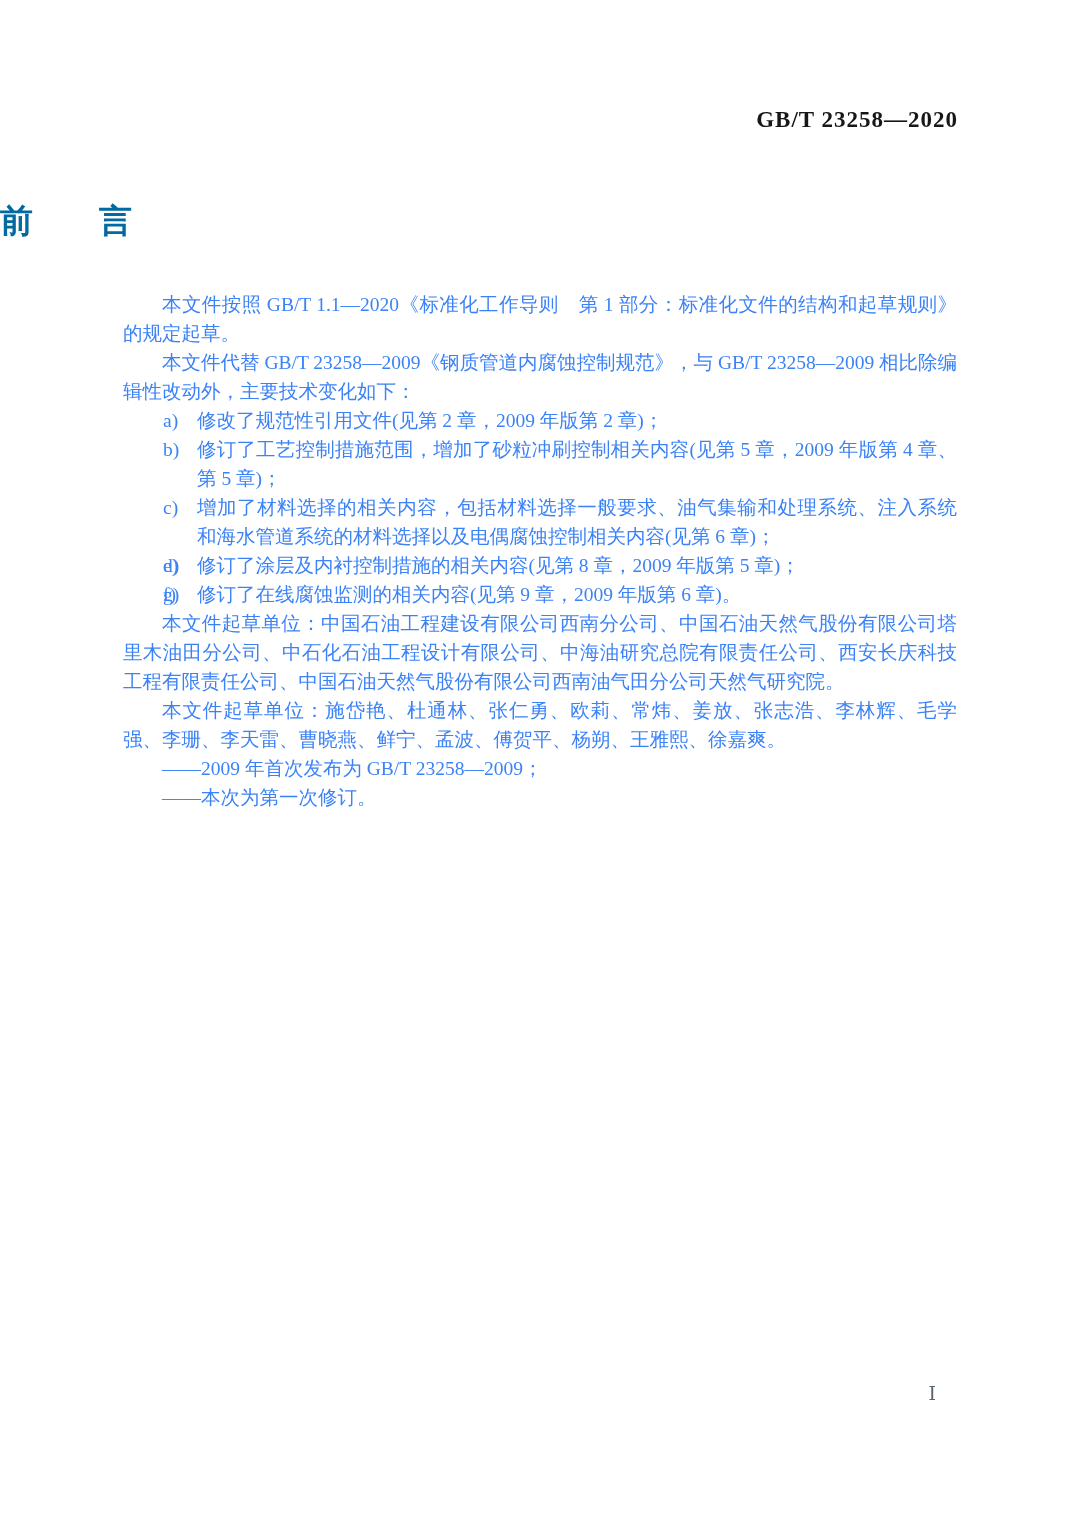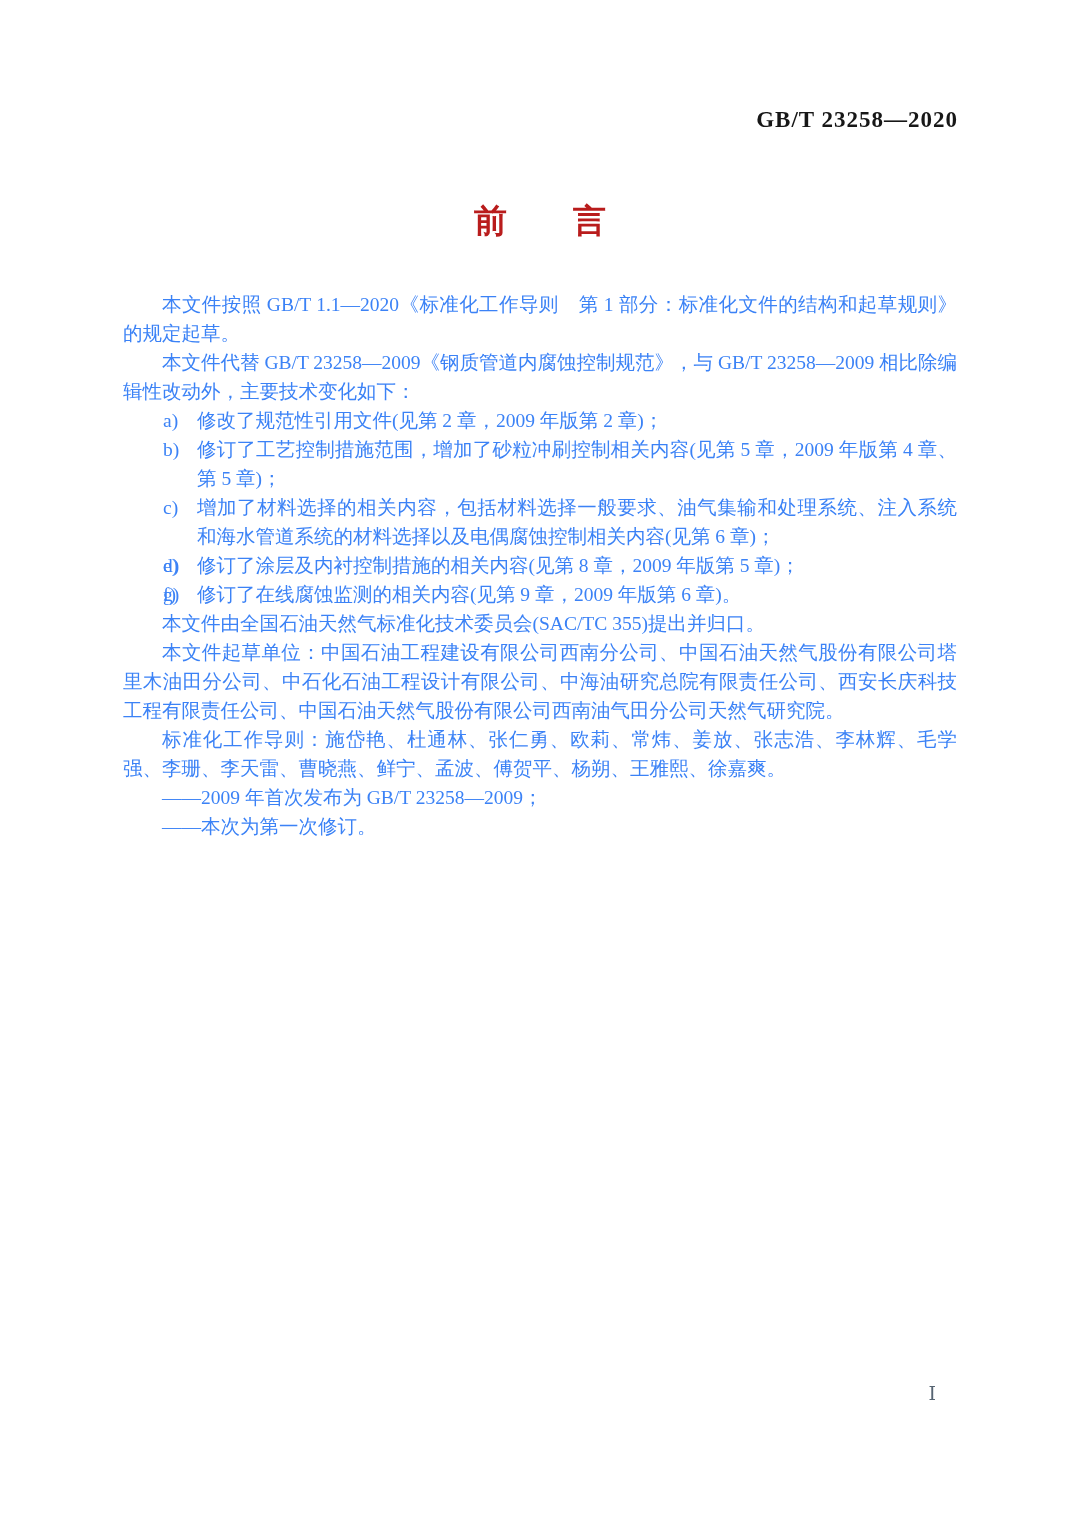--- a/index.html
+++ b/index.html
@@ -24,24 +24,24 @@
     font-weight: bold;
     letter-spacing: 1px;
     color: #171717;
     margin-left: 38px;
   }
   .fw-title {
     position: absolute;
     top: 199px;
     left: 0;
     width: 100%;
-    text-align: center;
+    text-align: left;
     font-size: 33px;
     font-weight: bold;
-    color: #b91c1c;
+    color: #0369a1;
     white-space: pre;
   }
   .body-col {
     position: absolute;
     left: 123px;
     top: 290px;
     width: 834px;
     font-size: 19.5px;
     line-height: 29px;
     text-align: justify;
@@ -105,25 +105,24 @@
       <span>修订了涂层及内衬控制措施的相关内容(见第 8 章，2009 年版第 5 章)；</span>
     </div>
     <div class="change-item">
       <span class="change-label">f)</span>
     </div>
     <div class="change-item">
       <span class="change-label">g)</span>
       <span>修订了在线腐蚀监测的相关内容(见第 9 章，2009 年版第 6 章)。</span>
     </div>
 
-    <p class="para">本文件由全国石油天然气标准化技术委员会(SAC/TC 355)提出并归口。</p>
 
     <p class="para">本文件起草单位：中国石油工程建设有限公司西南分公司、中国石油天然气股份有限公司塔里木油田分公司、中石化石油工程设计有限公司、中海油研究总院有限责任公司、西安长庆科技工程有限责任公司、中国石油天然气股份有限公司西南油气田分公司天然气研究院。</p>
 
-    <p class="para">标准化工作导则：施岱艳、杜通林、张仁勇、欧莉、常炜、姜放、张志浩、李林辉、毛学强、李珊、李天雷、曹晓燕、鲜宁、孟波、傅贺平、杨朔、王雅熙、徐嘉爽。</p>
+    <p class="para">本文件起草单位：施岱艳、杜通林、张仁勇、欧莉、常炜、姜放、张志浩、李林辉、毛学强、李珊、李天雷、曹晓燕、鲜宁、孟波、傅贺平、杨朔、王雅熙、徐嘉爽。</p>
 
 
     <p class="para">——2009 年首次发布为 GB/T 23258—2009；</p>
 
     <p class="para">——本次为第一次修订。</p>
 
   </div>
 
   <div class="page-num">Ⅰ</div>
 

